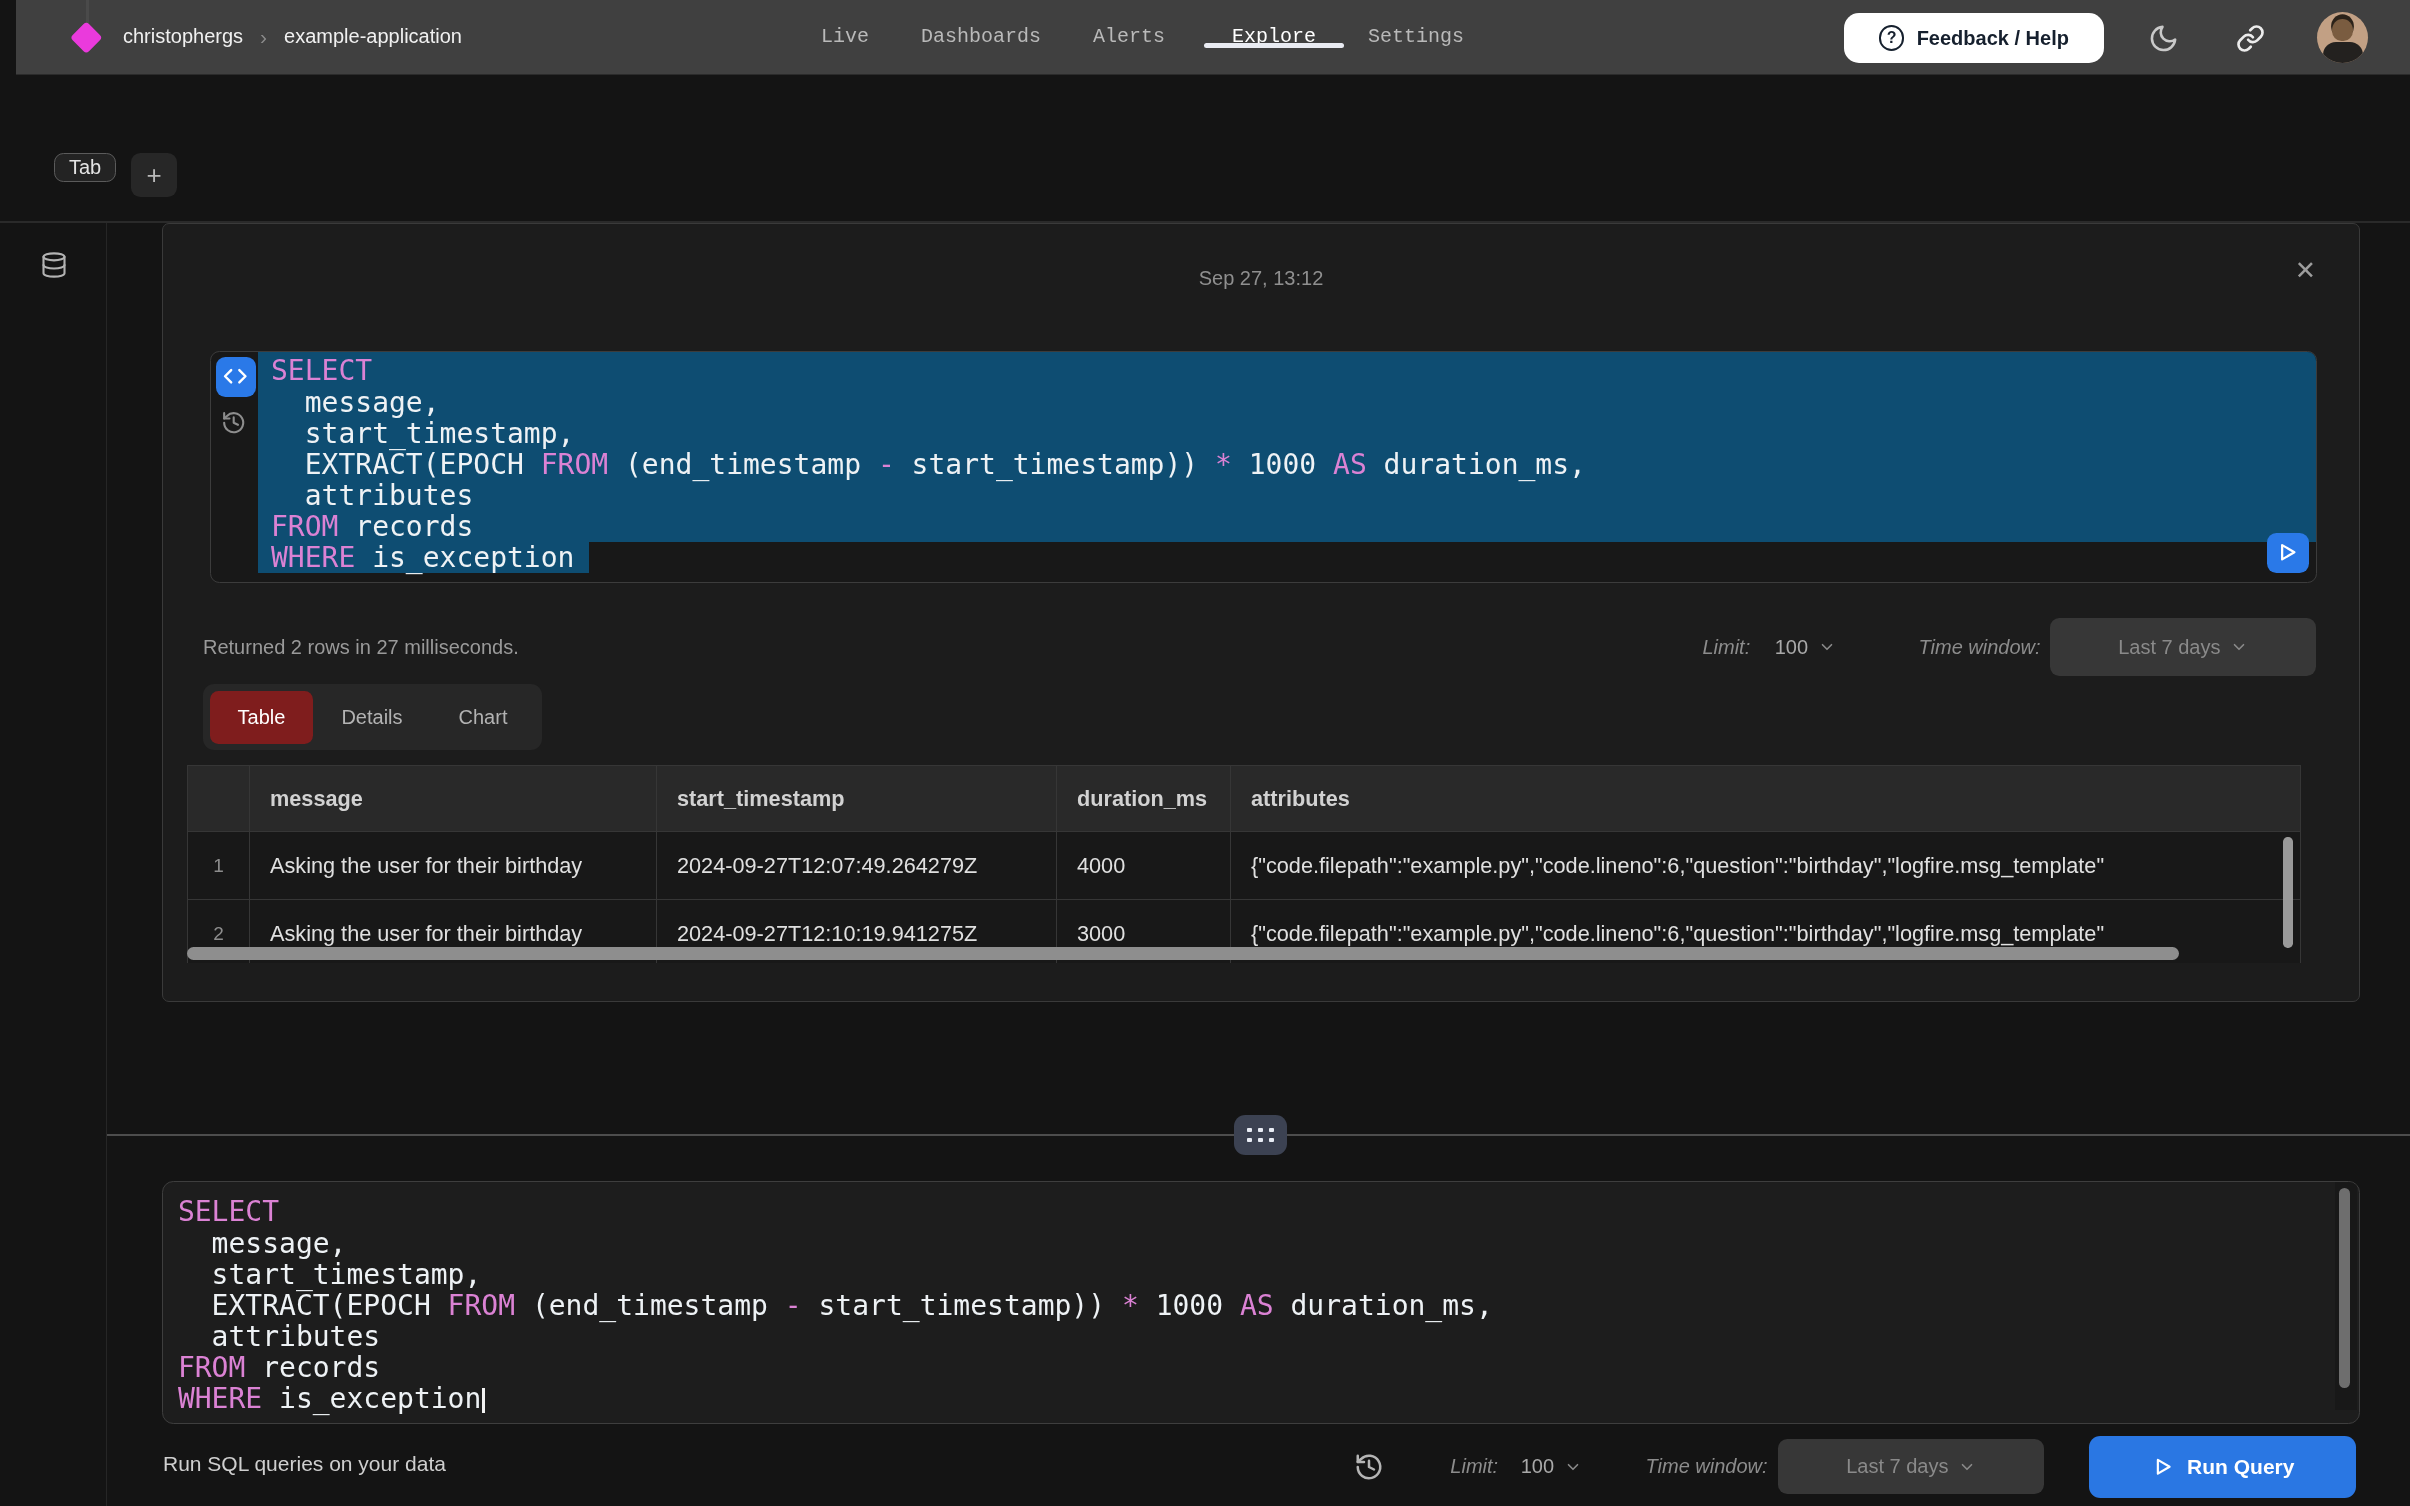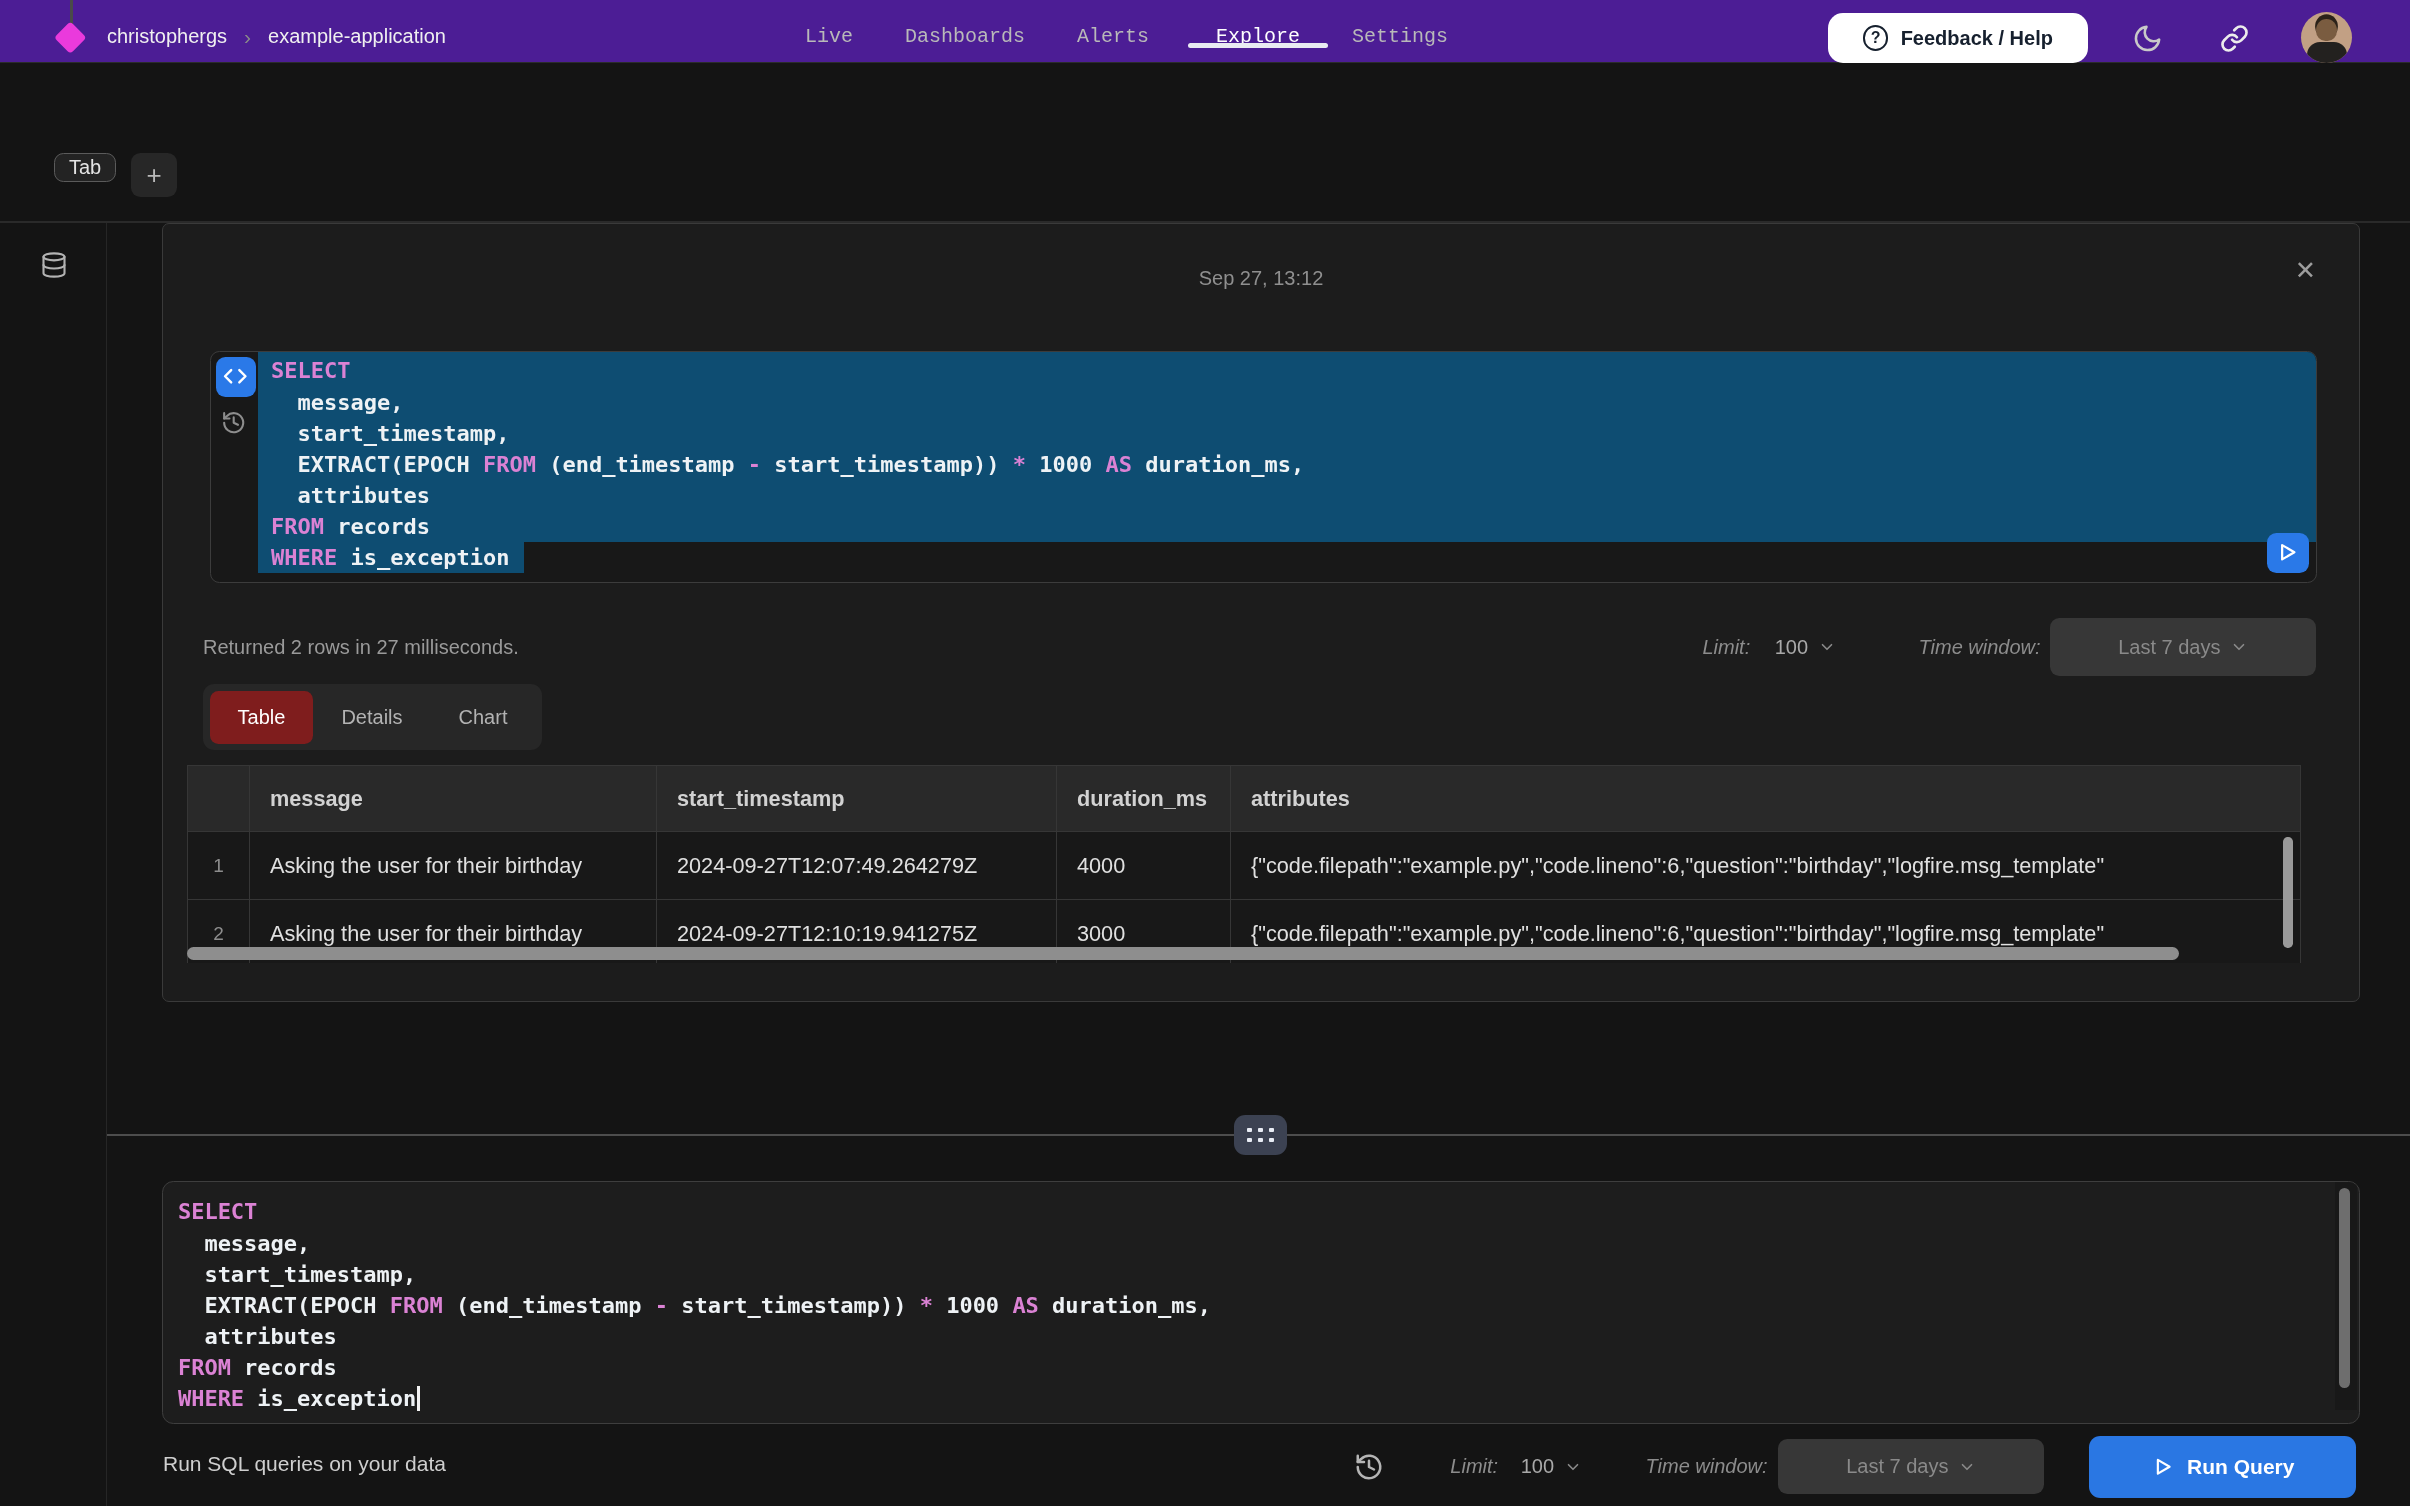--- a/index.html
+++ b/index.html
@@ -3,21 +3,21 @@
 <meta charset="utf-8">
 <style>
   * { margin:0; padding:0; box-sizing:border-box; }
   html,body { width:2411px; height:1507px; background:#141414; font-family:"Liberation Sans",sans-serif; color:#e4e4e4; overflow:hidden; }
   #app { position:relative; width:2411px; height:1507px; }
   [data-interactable="true"] { cursor:pointer; }
   button { border:none; background:none; font-family:inherit; }
   svg { display:block; }
 
   
-  .navbar { position:absolute; top:0; left:0; right:0; height:63px; background:#4c1d95; border-bottom:1.9px solid #2b2b2b; }
+  .navbar { position:absolute; top:0; left:16px; right:0; height:75px; background:#404040; border-bottom:1.9px solid #2b2b2b; }
   .logo-line { position:absolute; left:70px; top:0; width:2.8px; height:24.5px; background:#4a4a4a; }
   .logo-diamond { position:absolute; left:59px; top:26px; width:22.6px; height:22.6px; border-radius:3.8px; transform:rotate(45deg); }
   .breadcrumb { position:absolute; left:107px; top:0; height:73px; display:flex; align-items:center; gap:17px; font-size:20px; color:#f0f0f0; }
   .breadcrumb .sep { color:#8a8a8a; font-size:21px; }
   .nav-links { position:absolute; left:805px; top:0; height:73px; display:flex; align-items:center; gap:52px; font-size:20px; color:#b9b9b9;font-family:Liberation Mono, monospace; }
   .nav-link { position:relative; display:flex; align-items:center; }
   .nav-link.active { color:#ffffff;margin-left:15px; }
   .nav-link.active::after { content:""; position:absolute; left:-28px; right:-28px; bottom:0; height:4.7px; background:#e9ebf2; border-radius:2.8px; }
   .feedback-btn { position:absolute; left:1828px; top:13px; width:260px; height:50px; background:#ffffff; border-radius:15px; display:flex; align-items:center; justify-content:center; gap:12.2px; color:#16202e; font-size:20px; font-weight:700; }
   .q-icon { width:25.4px; height:25.4px; border:2.4px solid #16202e; border-radius:50%; display:flex; align-items:center; justify-content:center; font-size:16px; font-weight:700; }
@@ -40,21 +40,21 @@
   
   .card { position:absolute; left:162px; top:223px; width:2198px; height:779px; background:#1c1c1c; border:1.9px solid #3a3a3a; border-radius:7px; }
   .card-timestamp { position:absolute; top:43px; left:0; right:0; text-align:center; color:#8f8f8f; font-size:20px; }
   .card-close { position:absolute; top:34px; right:43px; color:#9d9d9d; font-size:25.4px; line-height:1; }
 
   
   .sql-block { position:absolute; left:47px; top:127px; width:2107px; height:232px; background:#181818; border:1.9px solid #3c3c3c; border-radius:9.4px; display:flex; overflow:hidden; }
   .sql-gutter { width:47px; flex:none; position:relative; }
   .code-btn { position:absolute; left:4.7px; top:4.7px; width:40px; height:40px; border-radius:9.4px; background:#2a79e8; display:flex; align-items:center; justify-content:center; }
   .history-sm { position:absolute; left:10.4px; top:58px; width:26px; height:26px; color:#8d8d8d; }
-  .sql-code { flex:1; position:relative; font-family:"DejaVu Sans Mono",monospace; font-size:22px; color:#eef2f5;font-weight:bold; }
+  .sql-code { flex:1; position:relative; font-family:"DejaVu Sans Mono",monospace; font-size:28px; color:#eef2f5; }
   .sql-code .line { height:31px; line-height:31px; white-space:pre; }
   .sql-code .line:first-child { height:35px; line-height:38px; }
   .sql-code .inner { display:inline-block; padding:0 15px 0 13px; height:100%; }
   .sql-code .kw { color:#db82d4; }
   .sql-code.selected .line { background:#0e4d72; }
   .sql-code.selected .line:last-child { background:transparent; }
   .sql-code.selected .line:last-child .inner { background:#0e4d72; }
   .play-btn { position:absolute; right:7.5px; bottom:9.4px; width:42px; height:40px; border-radius:9.4px; background:#2a79e8; display:flex; align-items:center; justify-content:center; }
 
   

